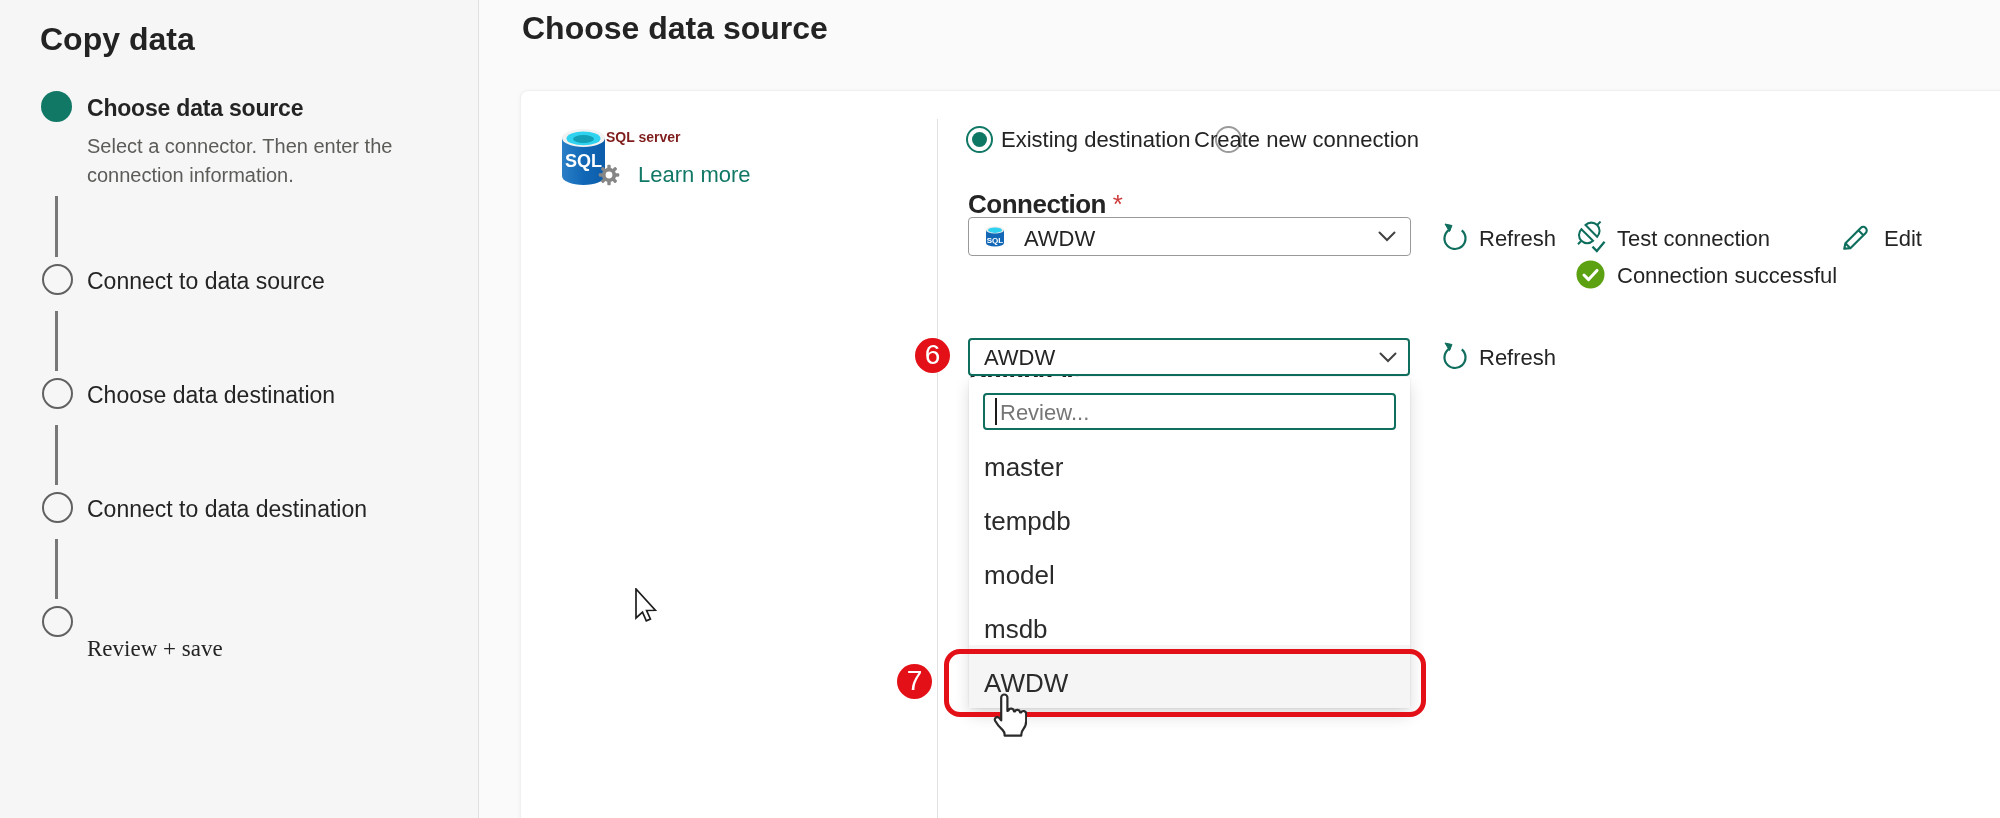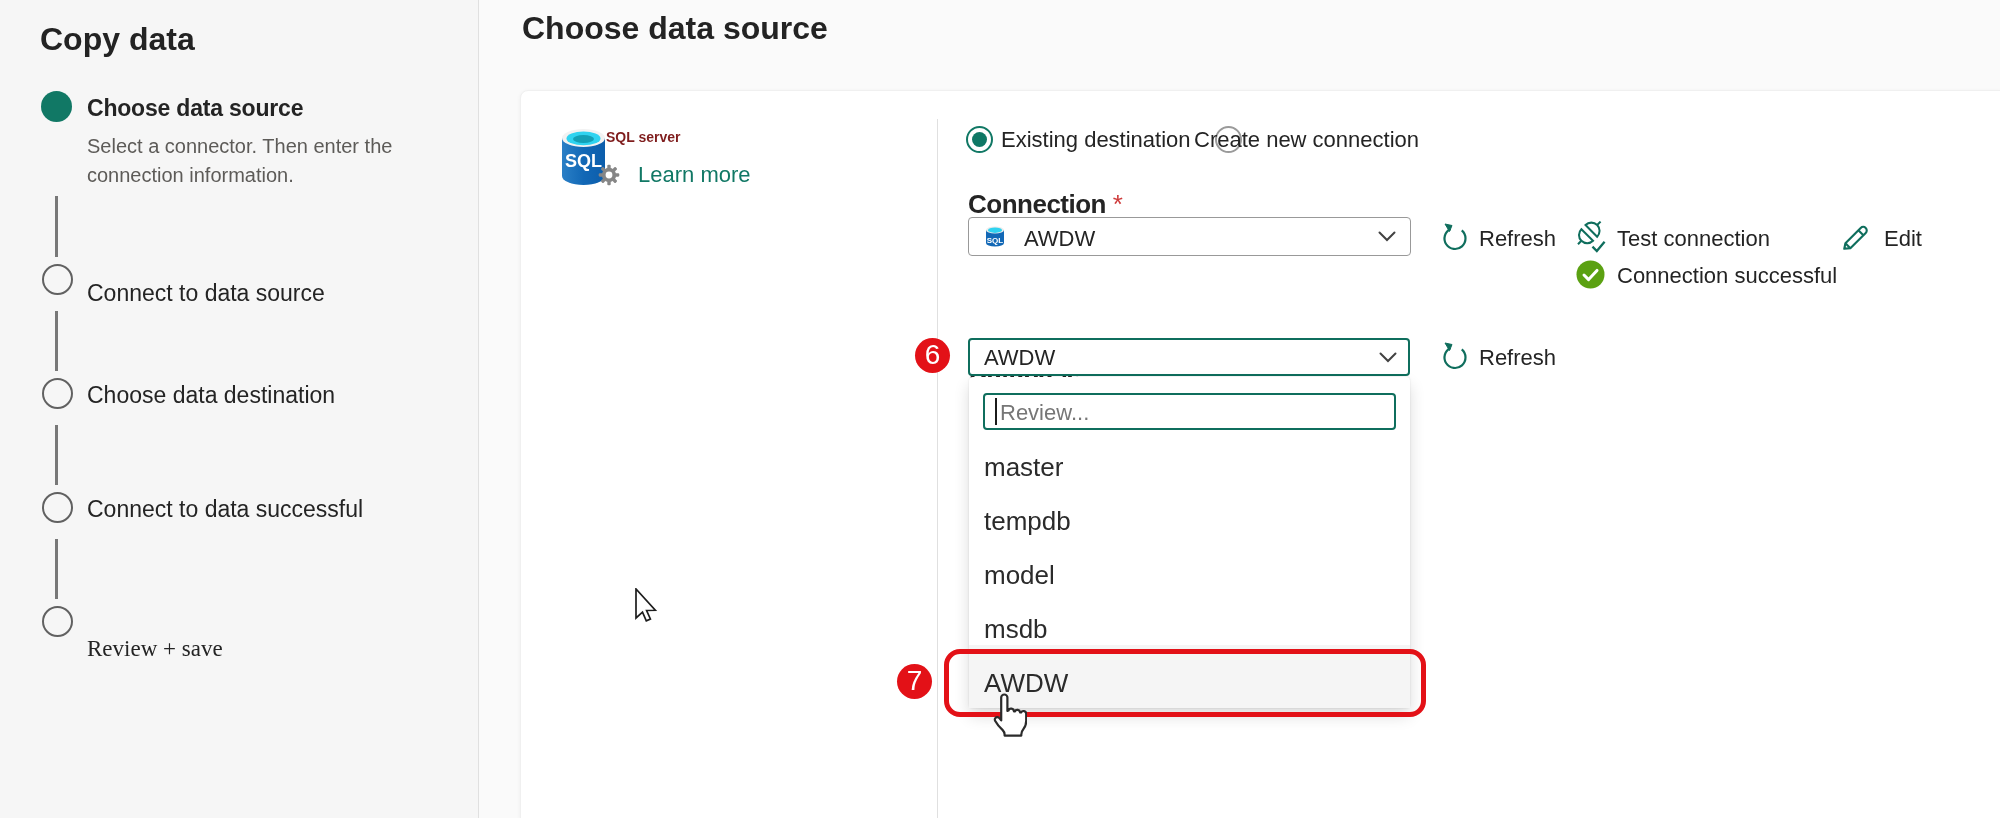--- a/index.html
+++ b/index.html
@@ -59,29 +59,29 @@
 
   <div class="sidebar"></div>
   <div class="side-title">Copy data</div>
 
   <div class="stepc done" style="left:41px; top:91px;"></div>
   <div class="steplab bold" style="top:95px;">Choose data source</div>
   <div class="stepdesc" style="top:132px;">Select a connector. Then enter the<br>connection information.</div>
   <div class="stepline" style="top:196px; height:61px;"></div>
 
   <div class="stepc todo" style="left:42px; top:264px;"></div>
-  <div class="steplab" style="top:268px;margin-top:12px;">Connect to data source</div>
+  <div class="steplab" style="top:268px;">Connect to data source</div>
   <div class="stepline" style="top:311px; height:60px;"></div>
 
   <div class="stepc todo" style="left:42px; top:378px;"></div>
   <div class="steplab" style="top:382px;">Choose data destination</div>
   <div class="stepline" style="top:425px; height:60px;"></div>
 
   <div class="stepc todo" style="left:42px; top:492px;"></div>
-  <div class="steplab" style="top:496px;">Connect to data successful</div>
+  <div class="steplab" style="top:496px;">Connect to data destination</div>
   <div class="stepline" style="top:539px; height:60px;"></div>
 
   <div class="stepc todo" style="left:42px; top:606px;"></div>
   <div class="steplab" style="top:636px;font-family:Liberation Serif, serif;">Review + save</div>
 
   <div class="main-h1">Choose data source</div>
   <div class="card"></div>
   <div class="vdivider"></div>
 
   <svg class="abs" style="left:560px; top:123px;" width="62" height="66" viewBox="0 0 62 66">

